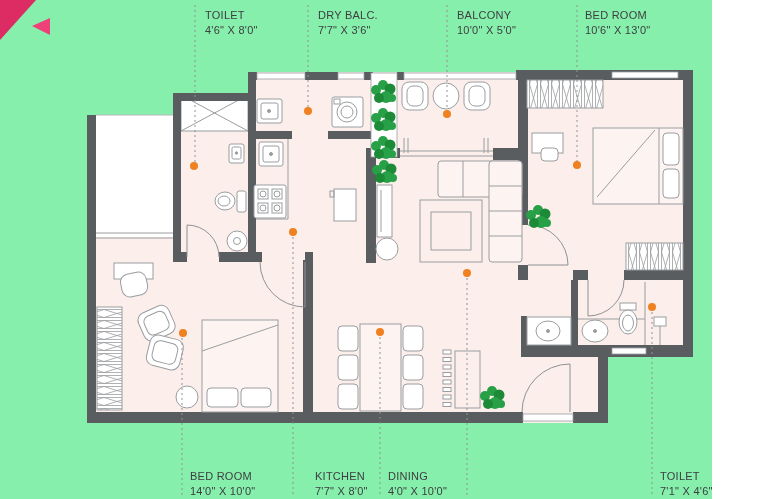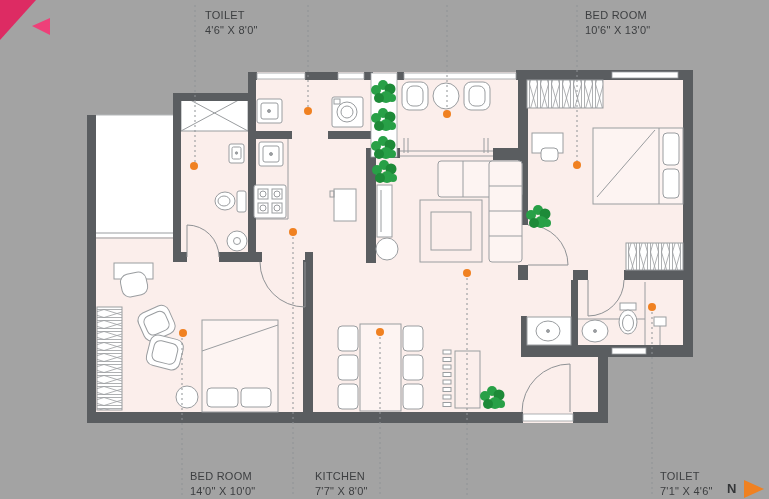--- a/index.html
+++ b/index.html
@@ -1,21 +1,21 @@
 <!DOCTYPE html>
 <html style="--wall: #5a5d60; --floor: #fbeeeb; --furniture-line: #9a9da0; --accent-orange: #f08121; --plant-green: #28a047; --plant-green-dark: #1d8a38; --label-text: #3c3e40; --leader-gray: #8f9396;"><head>
 <meta charset="utf-8">
 <style>
   :root{
     --wall:#5a5d60; --floor:#fbeeeb; --furniture-line:#9a9da0;
     --accent-orange:#f08121; --plant-green:#28a047; --plant-green-dark:#1d8a38;
     --label-text:#3c3e40; --leader-gray:#8f9396;
   }
   html,body{margin:0;padding:0;background:#fff;}
-  .stage{position:relative;width:769px;height:499px;background:#a3a3a3;overflow:hidden;
+  .stage{position:relative;width:712px;height:499px;background:#86efac;overflow:hidden;
          font-family:"Liberation Sans",sans-serif;}
   .plan-svg{position:absolute;left:0;top:0;}
   .lbl{position:absolute;font-size:11px;line-height:14.5px;letter-spacing:.25px;
        color:var(--label-text);white-space:nowrap;}
   .lbl div{pointer-events:none;}
   .compass-n{position:absolute;left:727px;top:481px;font-size:13px;font-weight:bold;color:#343638;}
   .compass-arrow{position:absolute;left:744px;top:480px;width:0;height:0;
        border-top:9px solid transparent;border-bottom:9px solid transparent;
        border-left:20px solid var(--accent-orange);}
   .tri-corner{position:absolute;left:0;top:0;width:0;height:0;
@@ -304,33 +304,45 @@
       <circle cx="380" cy="332" r="4"></circle>
       <circle cx="467" cy="273" r="4"></circle>
       <circle cx="652" cy="307" r="4"></circle>
     </g>
   </svg>
 
   <div class="lbl" style="left:205px;top:8px">
     <div>TOILET</div>
     <div>4'6" X 8'0"</div>
   </div>
+  <div class="lbl" style="left:318px;top:8px">
+    <div>DRY BALC.</div>
+    <div>7'7" X 3'6"</div>
+  </div>
+  <div class="lbl" style="left:457px;top:8px">
+    <div>BALCONY</div>
+    <div>10'0" X 5'0"</div>
+  </div>
   <div class="lbl" style="left:585px;top:8px">
     <div>BED ROOM</div>
     <div>10'6" X 13'0"</div>
   </div>
 
   <div class="lbl" style="left:190px;top:469px">
     <div>BED ROOM</div>
     <div>14'0" X 10'0"</div>
   </div>
   <div class="lbl" style="left:315px;top:469px">
     <div>KITCHEN</div>
     <div>7'7" X 8'0"</div>
   </div>
+  <div class="lbl" style="left:388px;top:469px">
+    <div>DINING</div>
+    <div>4'0" X 10'0"</div>
+  </div>
   <div class="lbl" style="left:660px;top:469px">
     <div>TOILET</div>
     <div>7'1" X 4'6"</div>
   </div>
 
   <div class="compass-n">N</div>
   <div class="compass-arrow"></div>
 
 </div>
 

